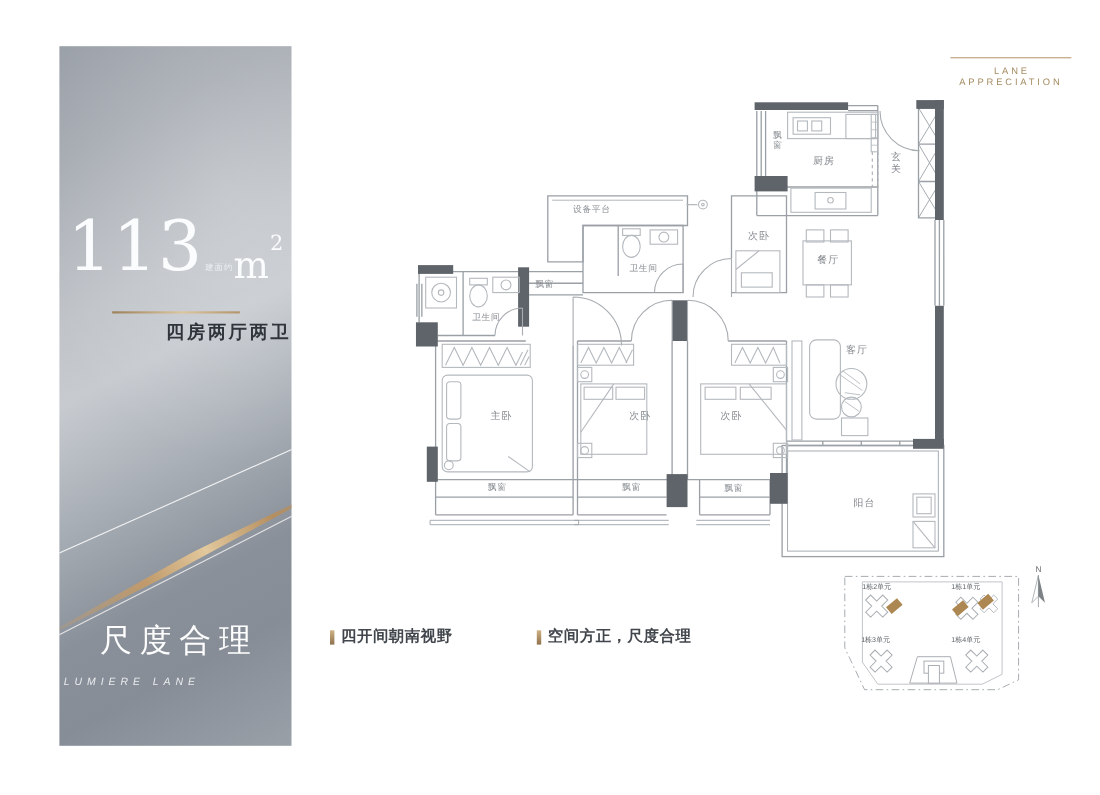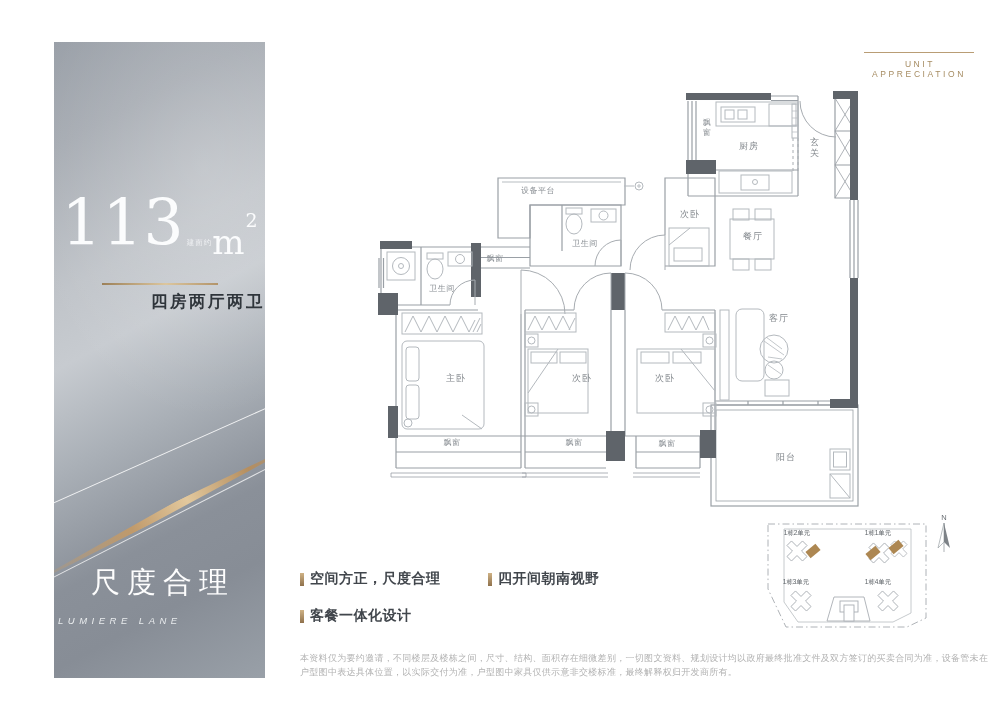--- a/index.html
+++ b/index.html
@@ -86,21 +86,21 @@
     </div>
     <div class="divider"></div>
     <div class="spec">四房两厅两卫</div>
 
     <div class="panel-title">尺度合理</div>
     <div class="panel-sub">LUMIERE LANE</div>
   </div>
 
   <div class="unit-app">
     <div class="rule"></div>
-    <div class="txt">UNIT APPRECIATION</div>
+    <div class="txt">LANE APPRECIATION</div>
   </div>
 
   <div class="fp">
     <svg width="502" height="432" viewBox="0 0 502 432">
 
       <g stroke="#9aa0a6" stroke-width="1.2" fill="none">
 
         <path d="M120,95 H247 V122 H152 V155 H120 Z"></path>
         <path d="M124,99 H243" stroke-width=".7"></path>
 
@@ -275,29 +275,25 @@
           <text x="74" y="362" text-anchor="middle" class="fpl-s">飘窗</text>
           <text x="196" y="362" text-anchor="middle" class="fpl-s">飘窗</text>
           <text x="289" y="363" text-anchor="middle" class="fpl-s">飘窗</text>
         </g>
     </svg>
   </div>
 
   <div class="features">
     <div class="feature">
       <span class="tick"></span>
-      <span class="label">空间方正，尺度合理</span>
-    </div>
-    <div class="feature">
-      <span class="tick"></span>
       <span class="label">四开间朝南视野</span>
     </div>
     <div class="feature">
       <span class="tick"></span>
-      <span class="label">客餐一体化设计</span>
+      <span class="label">空间方正，尺度合理</span>
     </div>
   </div>
 
   <div class="siteplan">
     <svg width="200" height="132" viewBox="0 0 200 132">
 
       <path d="M8,14 L166,14 L166,108 L147,117 L26,117 L8,79 Z" fill="none" stroke="#9aa0a5" stroke-width=".8" stroke-dasharray="7 3 1.5 3"></path>
 
       <path d="M24,19 L151,19 L151,103 L133,112 L38,112 L24,92 Z" fill="none" stroke="#b8bcc0" stroke-width=".8"></path>
 
@@ -337,15 +333,14 @@
 
       <g>
         <text class="sp-n" x="184" y="10" text-anchor="middle">N</text>
         <line x1="184" y1="13" x2="184" y2="42" stroke="#8b9095" stroke-width=".7"></line>
         <path d="M184,13 L178,38 L184,32 Z" fill="#ffffff" stroke="#9aa0a5" stroke-width=".7"></path>
         <path d="M184,13 L190,38 L184,32 Z" fill="#7d8287"></path>
       </g>
     </svg>
   </div>
 
-  <div class="disclaimer">本资料仅为要约邀请，不同楼层及楼栋之间，尺寸、结构、面积存在细微差别，一切图文资料、规划设计均以政府最终批准文件及双方签订的买卖合同为准，设备管未在户型图中表达具体位置，以实际交付为准，户型图中家具仅供示意非交楼标准，最终解释权归开发商所有。</div>
 
 </div>
 
 </body></html>

